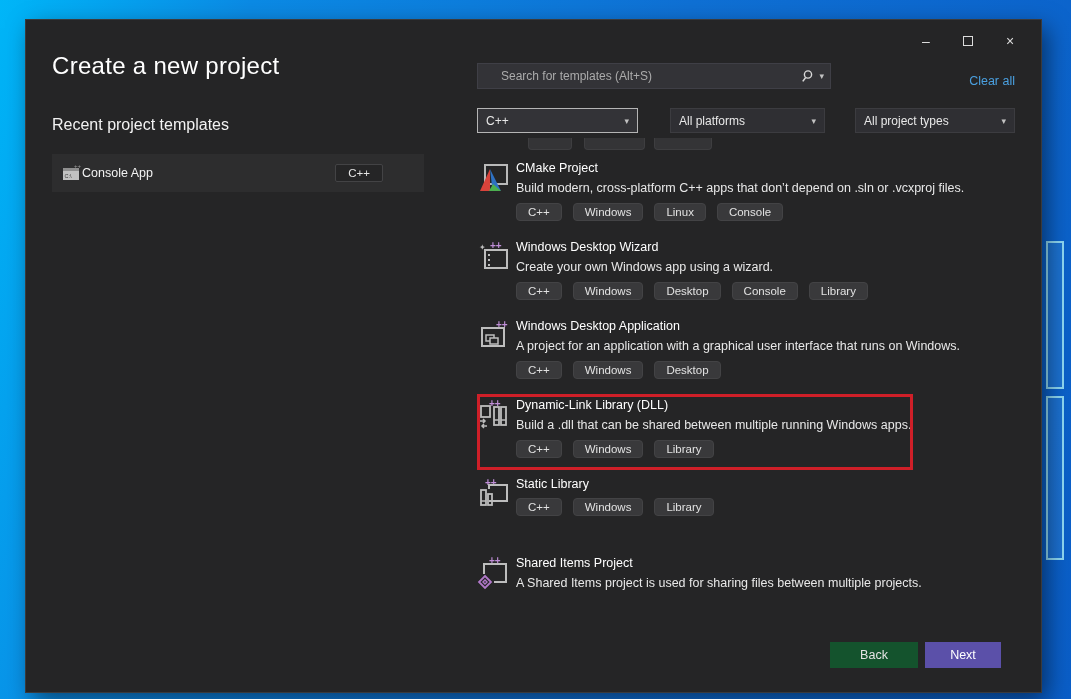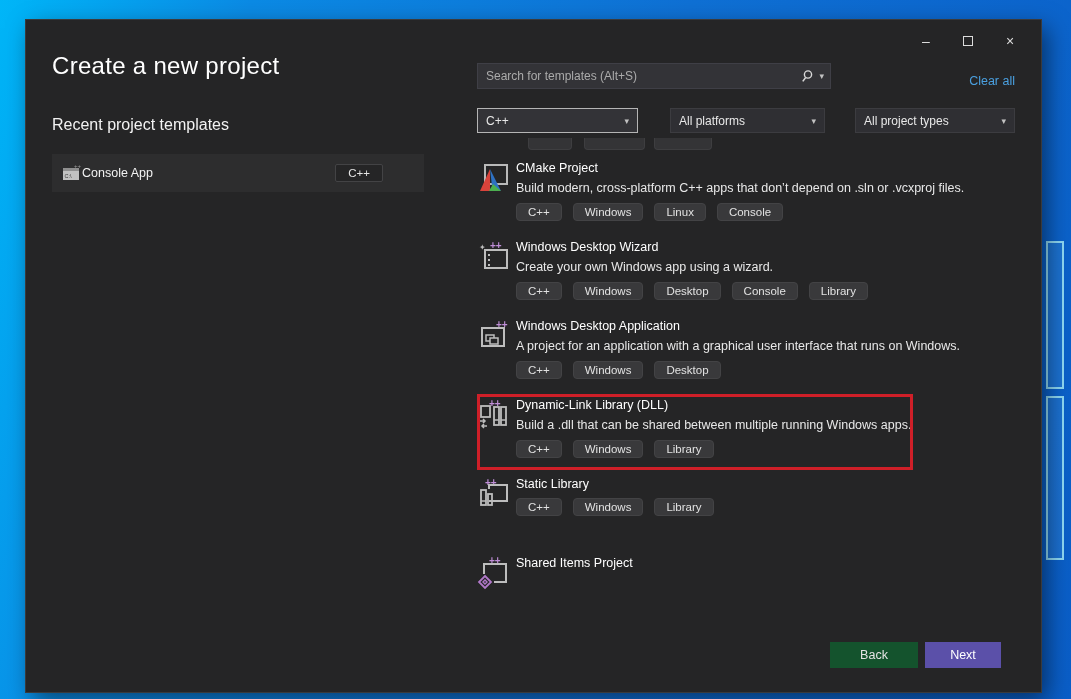--- a/index.html
+++ b/index.html
@@ -32,21 +32,21 @@
 
   .recent-row { position:absolute; left:26px; top:134px; width:372px; height:38px;
     background:#2d2d2e; display:flex; align-items:center; padding:0 10px; }
   .recent-row .label { margin-left:0; font-size:12.5px; color:#f2f2f2; }
   .lang-badge { margin-left:auto; margin-right:31px; background:#252526; border:1px solid #434345;
     border-radius:2px; padding:2px 12px; font-size:11.5px; color:#e6e6e6; }
 
   .search-box { position:absolute; left:451px; top:43px; width:354px; height:26px;
     background:#333337; border:1px solid #3f3f46; display:flex; align-items:center; padding:0 6px 0 8px; }
   .search-box input { flex:1; background:transparent; border:none; outline:none;
-    color:#e5e5e5; font-size:12px; font-family:"Liberation Sans", sans-serif; }
+    color:#e5e5e5; font-size:12px; font-family:"Liberation Sans", sans-serif;margin-left:15px; }
   .search-box input::placeholder { color:#ababab; opacity:1; }
   .search-icon-wrap { display:flex; align-items:center; gap:3px; }
   .caret { font-size:9px; color:#c2c2c2; }
 
   .clear-all { position:absolute; right:26px; top:54px; font-size:12.5px; color:#4aa0e0; cursor:pointer; }
 
   .filter { position:absolute; top:88px; height:25px; background:#2f2f33; border:1px solid #3c3c40;
     display:flex; align-items:center; padding:0 8px; font-size:12px; color:#e8e8e8; }
   .filter .caret { margin-left:auto; }
   .filter-lang { left:451px; width:161px; border-color:#b5b5b5; background:#333337; }
@@ -246,20 +246,21 @@
     <div class="tpl-icon">
           <svg width="34" height="34" viewBox="0 0 34 34">
     <text x="12" y="8" font-size="10" font-weight="bold" fill="#c08fd8">++</text>
     <path d="M7 18 l0 -10 22 0 0 18 -12 0" fill="none" stroke="#bdbdbd" stroke-width="2"></path>
     <path d="M8 20 L14 26 L8 32 L2 26 Z" fill="none" stroke="#b178c9" stroke-width="1.8"></path>
     <path d="M8 24 L10 26 L8 28 L6 26 Z" fill="none" stroke="#b178c9" stroke-width="1.4"></path>
   </svg>
         </div>
     <div class="tpl-body">
       <div class="tpl-name">Shared Items Project</div>
+      <div class="tpl-desc">A Shared Items project is used for sharing files between multiple projects.</div>
 
     </div>
   </div>
     </div>
 
   <button class="footer-btn back-btn">Back</button>
   <button class="footer-btn next-btn">Next</button>
 </div>
 
 </body></html>

